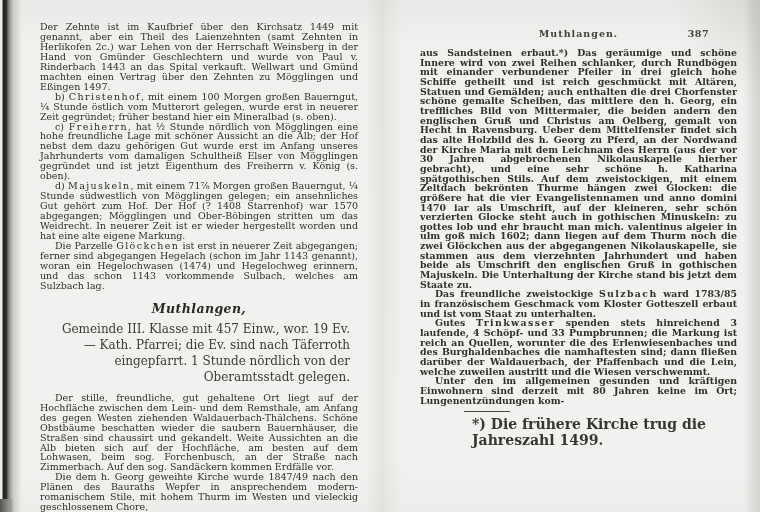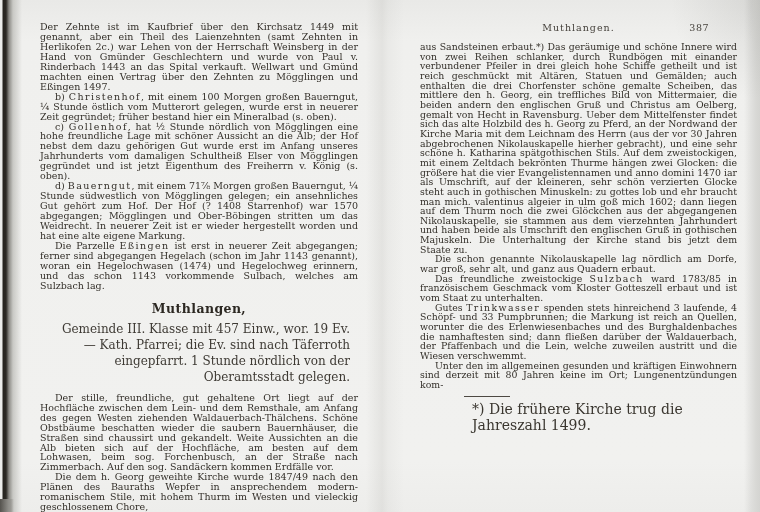--- a/index.html
+++ b/index.html
@@ -37,21 +37,21 @@
     position: absolute; right: 0; top: 0; width: 16px; height: 100%;
     background: linear-gradient(90deg, rgba(0,0,0,0) 0%, rgba(90,90,85,0.10) 45%, #d8d8d5 75%, #d4d4d1 100%);
   }
   .corner-tr {
     position: absolute; right: 0; top: 0; width: 90px; height: 100px;
     background: radial-gradient(ellipse at top right, rgba(80,80,75,0.12), rgba(0,0,0,0) 70%);
   }
 
   .page { position: absolute; top: 0; height: 512px; color: #332f29; }
   .page-left  { left: 14px;  width: 372px; padding: 22px 28px 0 26px; box-sizing: border-box; }
-  .page-right { left: 386px; width: 374px; padding: 22px 23px 0 34px; box-sizing: border-box; }
+  .page-right { left: 386px; width: 374px; padding: 28px 23px 0 34px; box-sizing: border-box; font-weight: bold; }
 
   .pagehead {
     position: relative; height: 20px;
     font-size: 9.5px; color: #45413b; letter-spacing: 1px;
     text-align: center;
   }
   .pagehead .folio { letter-spacing: 0.5px; }
   .page-left  .folio { position: absolute; left: 16px; top: 0; }
   .page-right .folio { position: absolute; right: 28px; top: 0; }
 
@@ -59,21 +59,21 @@
   .body p { margin: 0; text-indent: 15px; }
   .page-left .body  { font-size: 9.5px;  line-height: 9.95px; }
   .page-right .body { font-size: 9.35px; line-height: 9.65px; }
   #left-body-1 p:first-child, #right-body p:first-child { text-indent: 0; }
 
   .sperr { letter-spacing: 1.4px; }
 
   .section-heading {
     margin: 10px 0 5px 0;
     font-size: 12.5px; font-weight: bold; text-align: center;
-    letter-spacing: 0.4px; color: #2c2822;
+    letter-spacing: 0.4px; color: #2c2822; font-style: italic;
   }
   .section-note {
     font-size: 12px; line-height: 16px; text-align: right;
     color: #3e3a34; padding: 0 8px; margin-bottom: 8px;
   }
 
   .fn-rule {
     width: 46px; height: 0;
     border-top: 1px solid #4d4943;
     margin: 6px 0 4px 44px;
@@ -84,40 +84,39 @@
 </style>
 </head>
 <body>
 
 <div class="scan">
 
   <div class="page page-left">
     <div class="body" id="left-body-1">
         <p>Der Zehnte ist im Kaufbrief über den Kirchsatz 1449 mit genannt, aber ein Theil des Laienzehnten (samt Zehnten in Herlikofen 2c.) war Lehen von der Herrschaft Weinsberg in der Hand von Gmünder Geschlechtern und wurde von Paul v. Rinderbach 1443 an das Spital verkauft. Wellwart und Gmünd machten einen Vertrag über den Zehnten zu Mögglingen und Eßingen 1497.</p>
         <p>b) <span class="sperr">Christenhof</span>, mit einem 100 Morgen großen Bauerngut, ¼ Stunde östlich vom Mutterort gelegen, wurde erst in neuerer Zeit gegründet; früher bestand hier ein Mineralbad (s. oben).</p>
-        <p>c) <span class="sperr">Gollenhof</span>, hat ½ Stunde nördlich von Mögglingen eine hohe freundliche Lage mit schöner Aussicht an die Alb; der Hof nebst dem dazu gehörigen Gut wurde erst im Anfang unseres Jahrhunderts vom damaligen Schultheiß Elser von Mögglingen gegründet und ist jetzt Eigenthum des Freiherrn v. König (s. oben).</p>
-        <p>d) <span class="sperr">Bauerngut</span>, mit einem 71⅞ Morgen großen Bauerngut, ¼ Stunde südwestlich von Mögglingen gelegen; ein ansehnliches Gut gehört zum Hof. Der Hof (? 1408 Starrenhof) war 1570 abgegangen; Mögglingen und Ober-Böbingen stritten um das Weidrecht. In neuerer Zeit ist er wieder hergestellt worden und hat eine alte eigene Markung.</p>
-        <p>Die Parzelle <span class="sperr">Eßingen</span> ist erst in neuerer Zeit abgegangen; ferner sind abgegangen Hegelach (schon im Jahr 1143 genannt), woran ein Hegelochwasen (1474) und Hegelochweg erinnern, und das schon 1143 vorkommende Sulbach, welches am Sulzbach lag.</p>
+        <p>c) <span class="sperr">Freiherrn</span>, hat ½ Stunde nördlich von Mögglingen eine hohe freundliche Lage mit schöner Aussicht an die Alb; der Hof nebst dem dazu gehörigen Gut wurde erst im Anfang unseres Jahrhunderts vom damaligen Schultheiß Elser von Mögglingen gegründet und ist jetzt Eigenthum des Freiherrn v. König (s. oben).</p>
+        <p>d) <span class="sperr">Majuskeln</span>, mit einem 71⅞ Morgen großen Bauerngut, ¼ Stunde südwestlich von Mögglingen gelegen; ein ansehnliches Gut gehört zum Hof. Der Hof (? 1408 Starrenhof) war 1570 abgegangen; Mögglingen und Ober-Böbingen stritten um das Weidrecht. In neuerer Zeit ist er wieder hergestellt worden und hat eine alte eigene Markung.</p>
+        <p>Die Parzelle <span class="sperr">Glöckchen</span> ist erst in neuerer Zeit abgegangen; ferner sind abgegangen Hegelach (schon im Jahr 1143 genannt), woran ein Hegelochwasen (1474) und Hegelochweg erinnern, und das schon 1143 vorkommende Sulbach, welches am Sulzbach lag.</p>
       </div>
     <h2 class="section-heading">Muthlangen,</h2>
     <div class="section-note">Gemeinde III. Klasse mit 457 Einw., wor. 19 Ev. — Kath. Pfarrei; die Ev. sind nach Täferroth eingepfarrt. 1 Stunde nördlich von der Oberamtsstadt gelegen.</div>
     <div class="body" id="left-body-2">
         <p>Der stille, freundliche, gut gehaltene Ort liegt auf der Hochfläche zwischen dem Lein- und dem Remsthale, am Anfang des gegen Westen ziehenden Waldauerbach-Thälchens. Schöne Obstbäume beschatten wieder die saubern Bauernhäuser, die Straßen sind chaussirt und gekandelt. Weite Aussichten an die Alb bieten sich auf der Hochfläche, am besten auf dem Lohwasen, beim sog. Forchenbusch, an der Straße nach Zimmerbach. Auf den sog. Sandäckern kommen Erdfälle vor.</p>
         <p>Die dem h. Georg geweihte Kirche wurde 1847/49 nach den Plänen des Bauraths Wepfer in ansprechendem modern-romanischem Stile, mit hohem Thurm im Westen und vieleckig geschlossenem Chore,</p>
       </div>
   </div>
 
   <div class="page page-right">
     <div class="pagehead">
       <span class="runhead">Muthlangen.</span>
       <span class="folio">387</span>
     </div>
     <div class="body" id="right-body">
         <p>aus Sandsteinen erbaut.*) Das geräumige und schöne Innere wird von zwei Reihen schlanker, durch Rundbögen mit einander verbundener Pfeiler in drei gleich hohe Schiffe getheilt und ist reich geschmückt mit Altären, Statuen und Gemälden; auch enthalten die drei Chorfenster schöne gemalte Scheiben, das mittlere den h. Georg, ein treffliches Bild von Mittermaier, die beiden andern den englischen Gruß und Christus am Oelberg, gemalt von Hecht in Ravensburg. Ueber dem Mittelfenster findet sich das alte Holzbild des h. Georg zu Pferd, an der Nordwand der Kirche Maria mit dem Leichnam des Herrn (aus der vor 30 Jahren abgebrochenen Nikolauskapelle hierher gebracht), und eine sehr schöne h. Katharina spätgothischen Stils. Auf dem zweistockigen, mit einem Zeltdach bekrönten Thurme hängen zwei Glocken: die größere hat die vier Evangelistennamen und anno domini 1470 iar als Umschrift, auf der kleineren, sehr schön verzierten Glocke steht auch in gothischen Minuskeln: zu gottes lob und ehr braucht man mich. valentinus algeier in ulm goß mich 1602; dann liegen auf dem Thurm noch die zwei Glöckchen aus der abgegangenen Nikolauskapelle, sie stammen aus dem vierzehnten Jahrhundert und haben beide als Umschrift den englischen Gruß in gothischen Majuskeln. Die Unterhaltung der Kirche stand bis jetzt dem Staate zu.</p>
-        <p>Die schon genannte Nikolauskapelle lag nördlich am Dorfe, war groß, sehr alt, und ganz aus Quadern erbaut.</p>
         <p>Das freundliche zweistockige <span class="sperr">Sulzbach</span> ward 1783/85 in französischem Geschmack vom Kloster Gotteszell erbaut und ist vom Staat zu unterhalten.</p>
         <p>Gutes <span class="sperr">Trinkwasser</span> spenden stets hinreichend 3 laufende, 4 Schöpf- und 33 Pumpbrunnen; die Markung ist reich an Quellen, worunter die des Erlenwiesenbaches und des Burghaldenbaches die namhaftesten sind; dann fließen darüber der Waldauerbach, der Pfaffenbach und die Lein, welche zuweilen austritt und die Wiesen verschwemmt.</p>
         <p>Unter den im allgemeinen gesunden und kräftigen Einwohnern sind derzeit mit 80 Jahren keine im Ort; Lungenentzündungen kom-</p>
       </div>
     <div class="fn-rule"></div>
     <div class="footnote">*) Die frühere Kirche trug die Jahreszahl 1499.</div>
   </div>
 
   <div class="gutter"></div>
   <div class="edge-left"></div>

